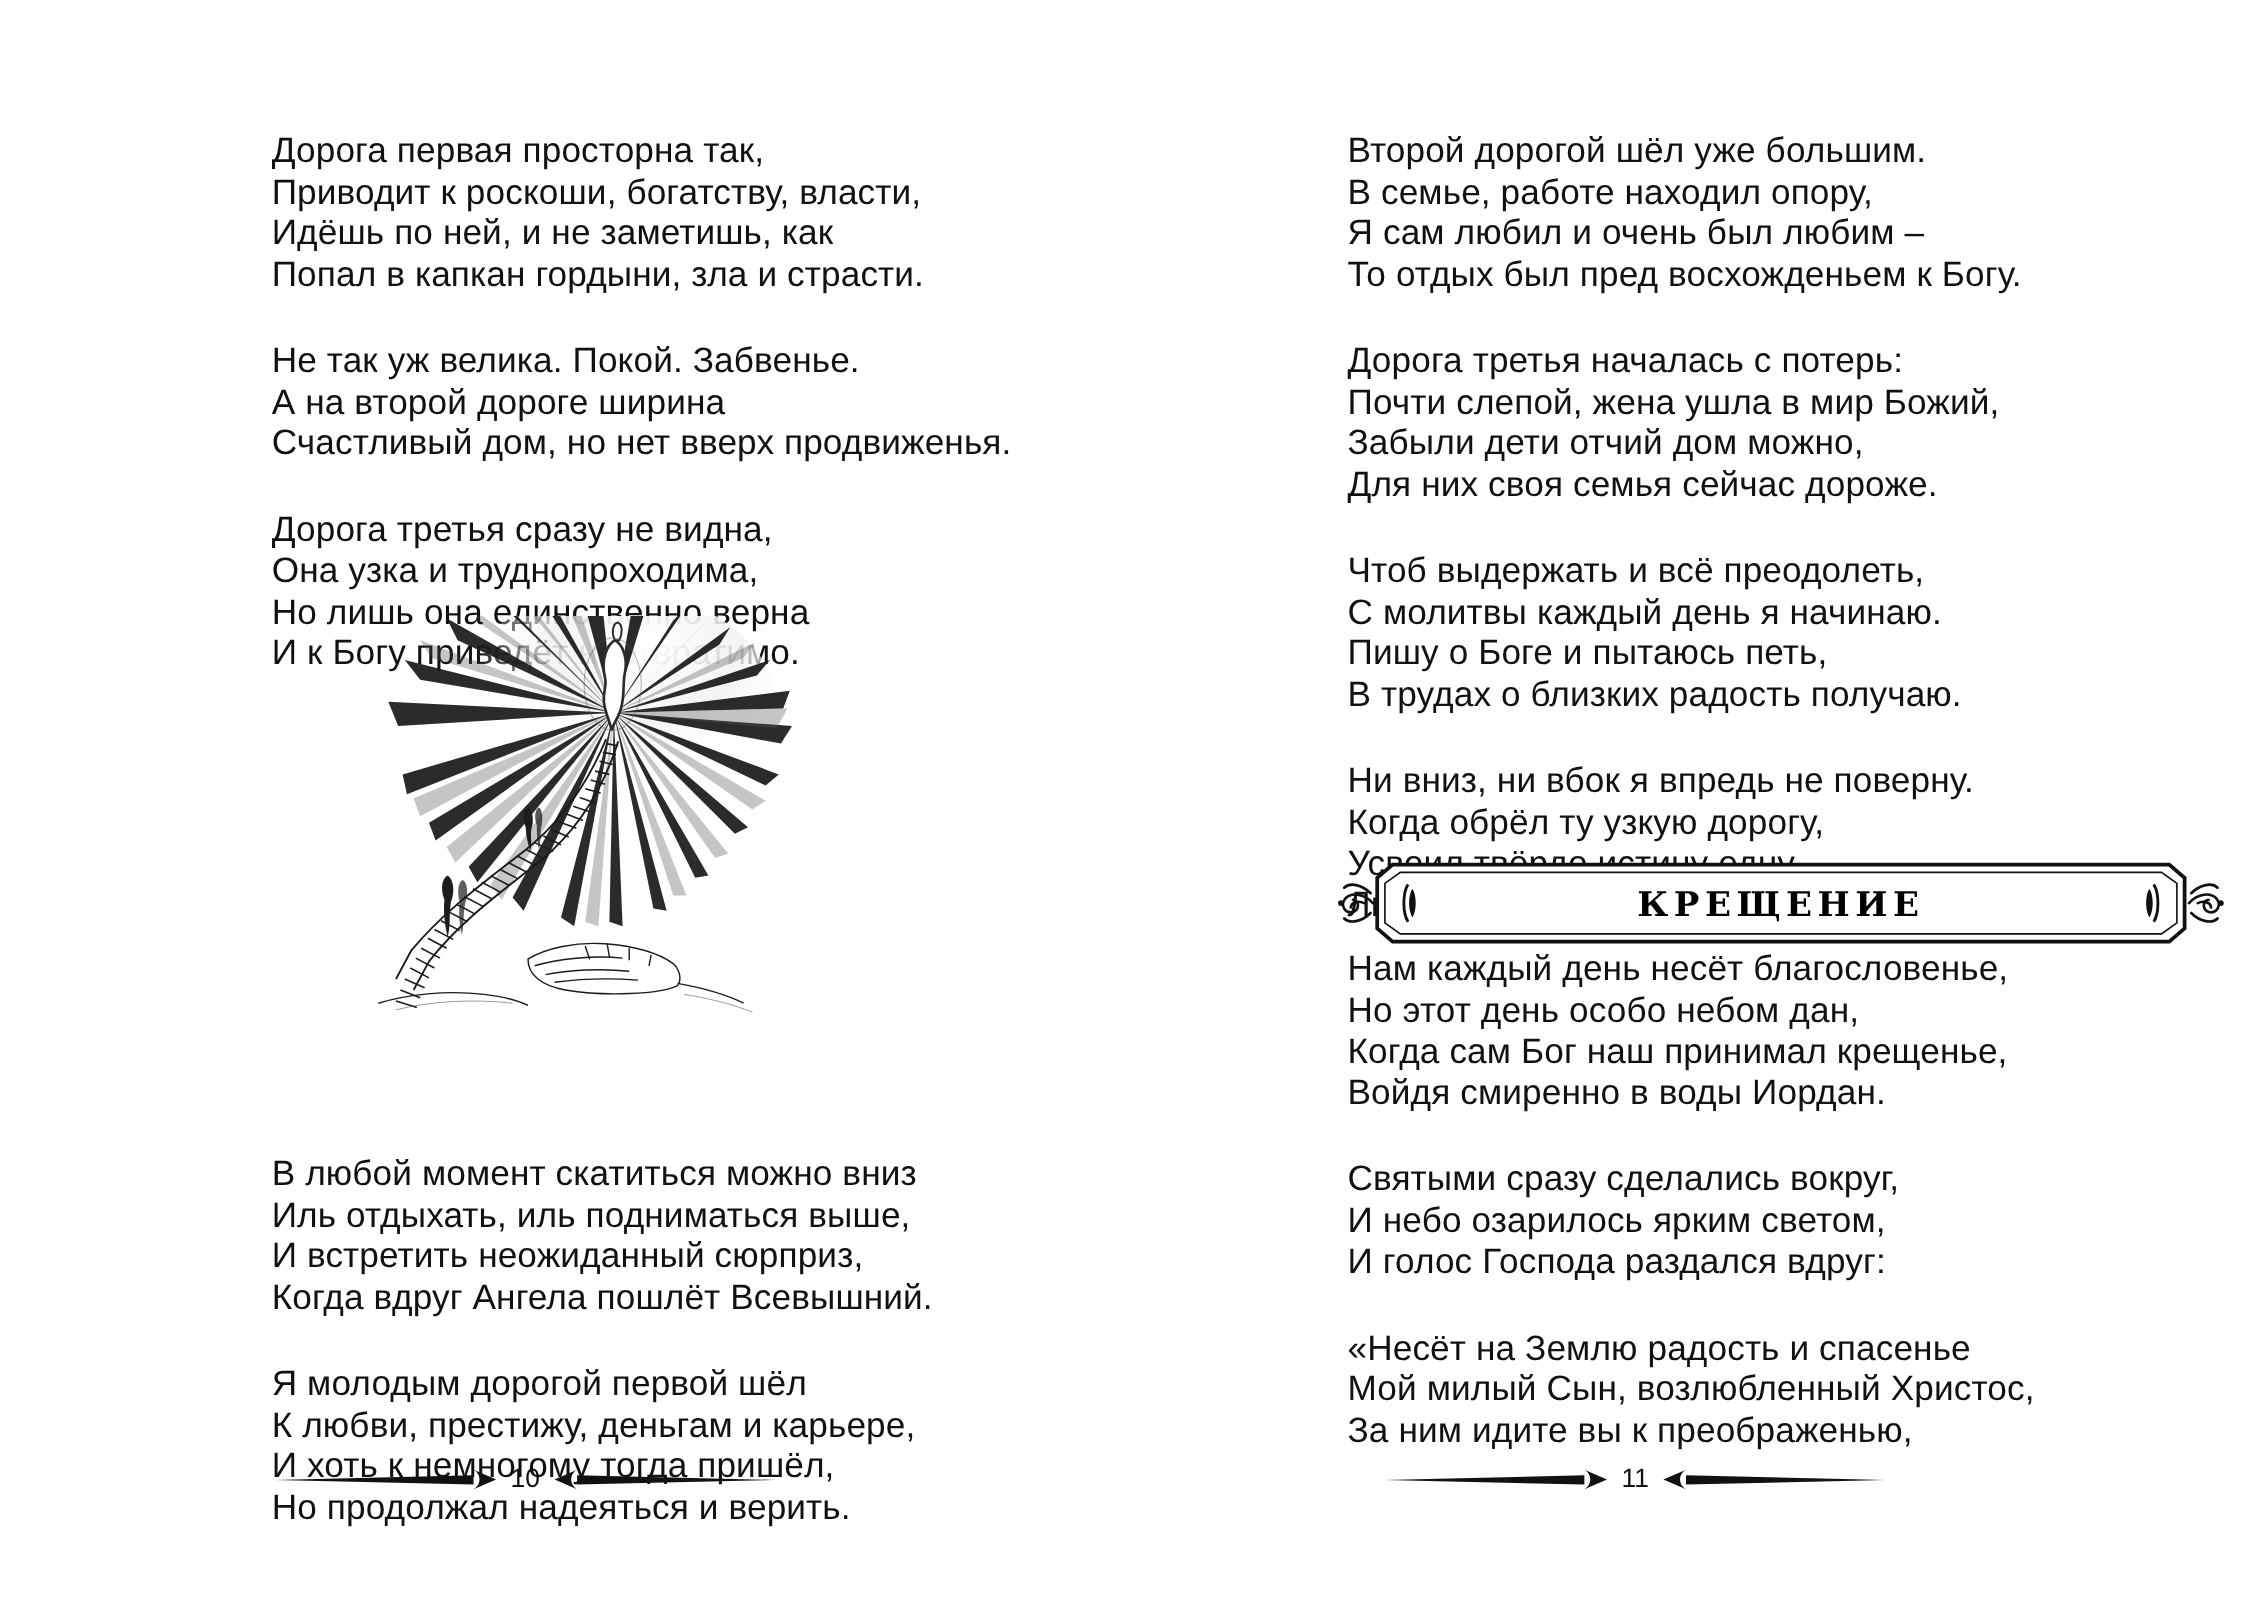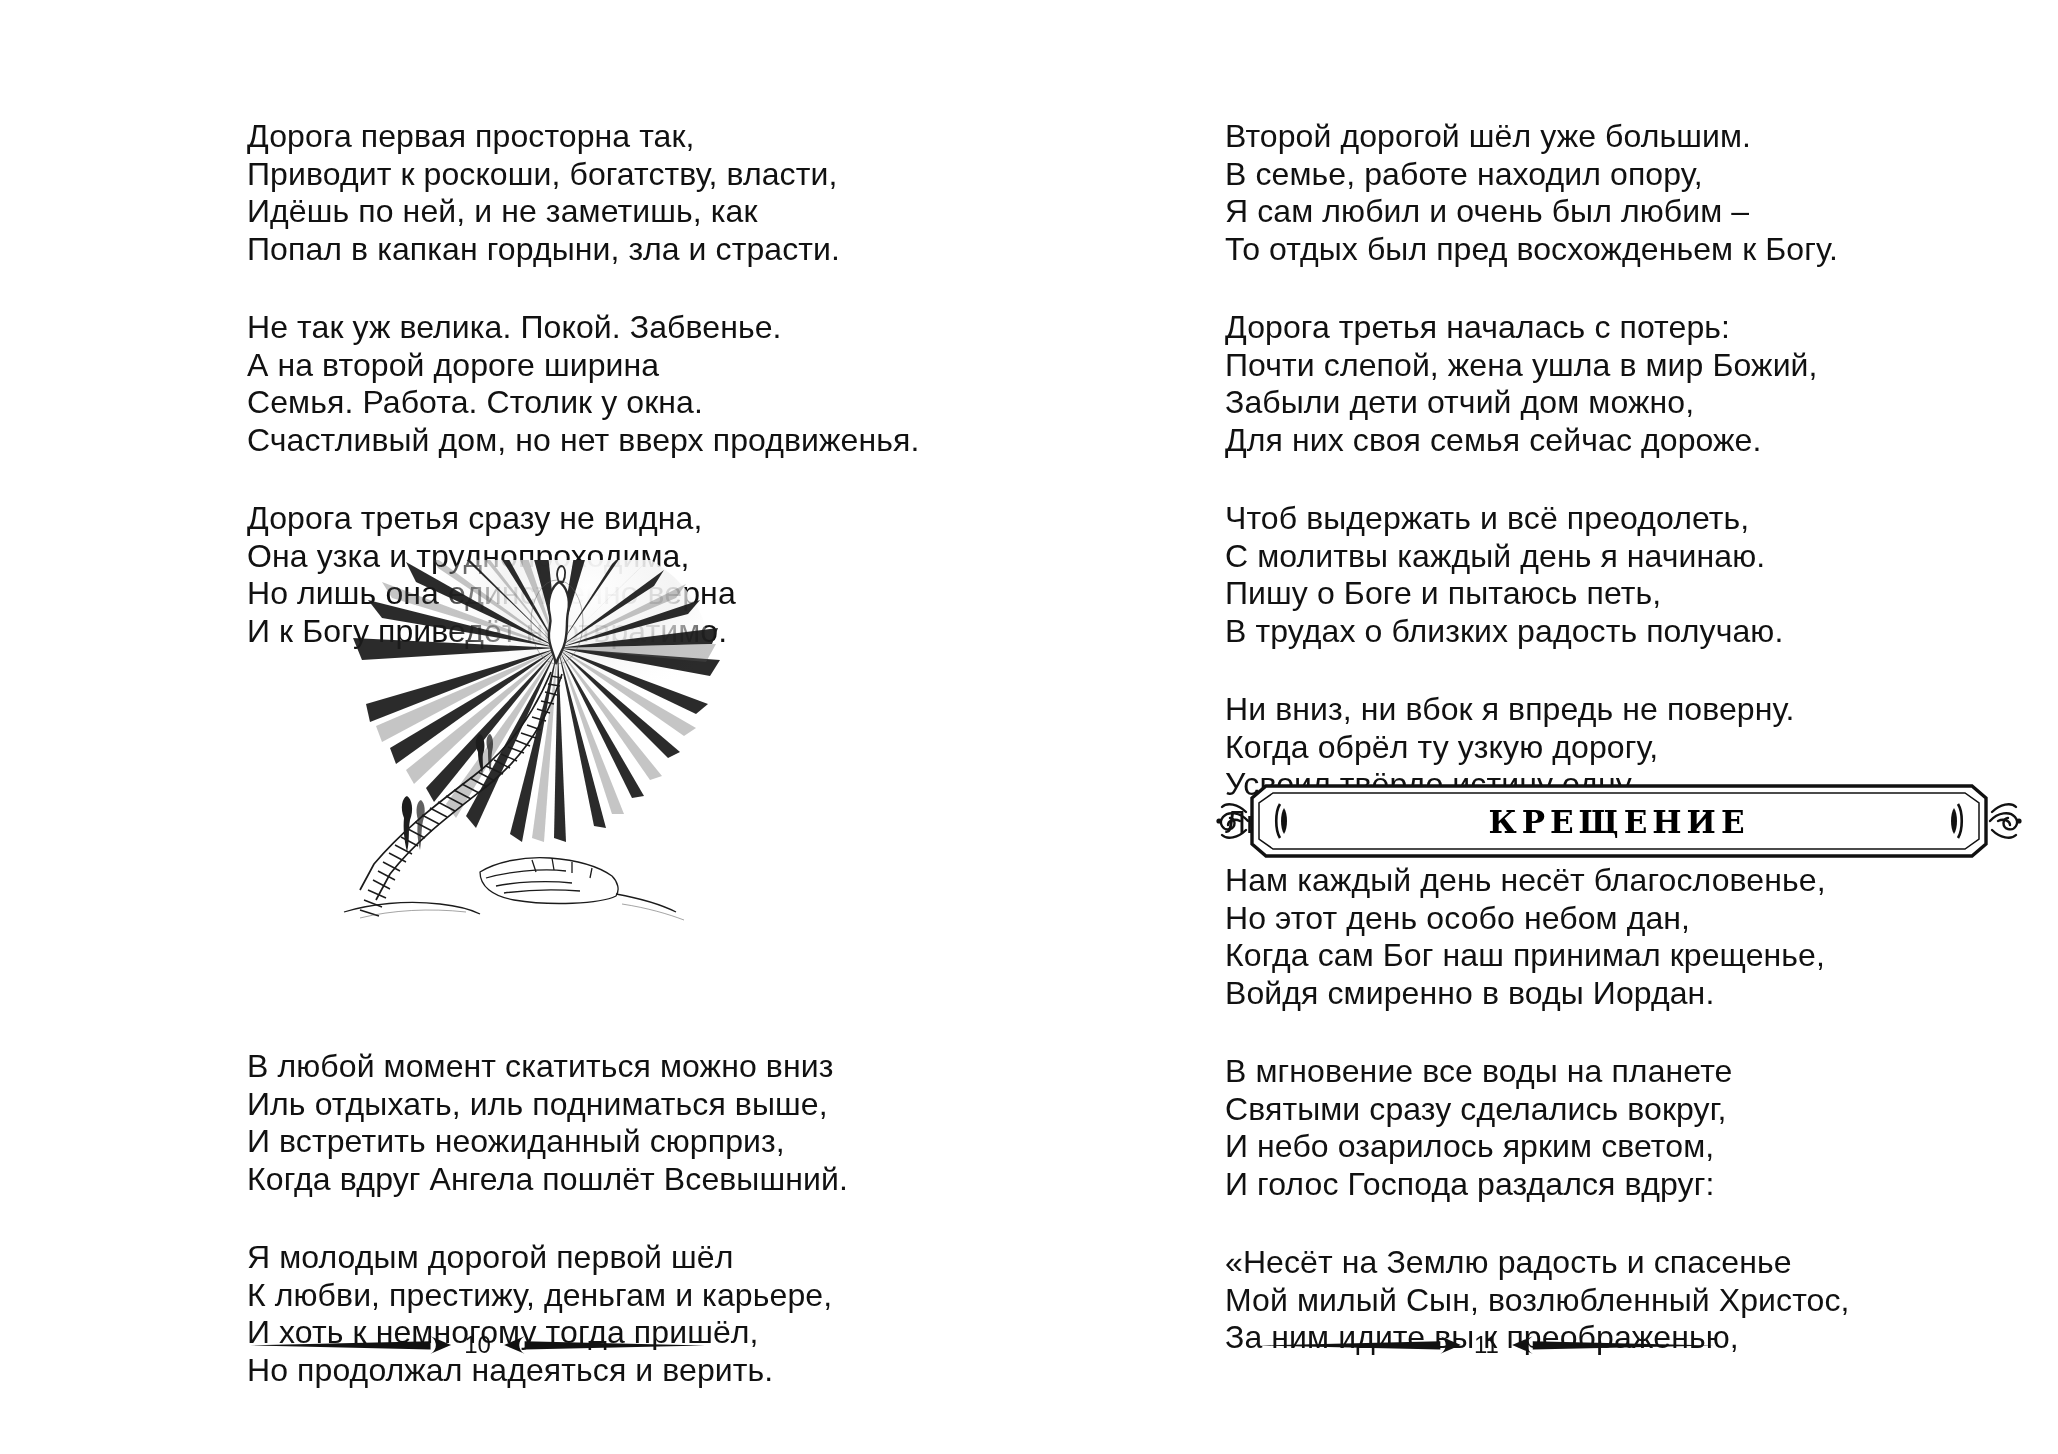--- a/index.html
+++ b/index.html
@@ -118,21 +118,20 @@
       <div class="stanza">
         <div class="line">Дорога первая просторна так,</div>
         <div class="line">Приводит к роскоши, богатству, власти,</div>
         <div class="line">Идёшь по ней, и не заметишь, как</div>
         <div class="line">Попал в капкан гордыни, зла и страсти.</div>
       </div>
 
       <div class="stanza">
         <div class="line">Не так уж велика. Покой. Забвенье.</div>
         <div class="line">А на второй дороге ширина</div>
-        <div class="line">Семья. Работа. Столик у окна.</div>
         <div class="line">Счастливый дом, но нет вверх продвиженья.</div>
       </div>
 
       <div class="stanza">
         <div class="line">Дорога третья сразу не видна,</div>
         <div class="line">Она узка и труднопроходима,</div>
         <div class="line">Но лишь она единственно верна</div>
         <div class="line">И к Богу приведёт неотвратимо.</div>
       </div>
     </div>
@@ -365,21 +364,20 @@
     </div>
 
     <div class="column" style="top:862px;">
       <div class="stanza">
         <div class="line">Нам каждый день несёт благословенье,</div>
         <div class="line">Но этот день особо небом дан,</div>
         <div class="line">Когда сам Бог наш принимал крещенье,</div>
         <div class="line">Войдя смиренно в воды Иордан.</div>
       </div>
       <div class="stanza">
-        <div class="line">В мгновение все воды на планете</div>
         <div class="line">Святыми сразу сделались вокруг,</div>
         <div class="line">И небо озарилось ярким светом,</div>
         <div class="line">И голос Господа раздался вдруг:</div>
       </div>
       <div class="stanza">
         <div class="line">«Несёт на Землю радость и спасенье</div>
         <div class="line">Мой милый Сын, возлюбленный Христос,</div>
         <div class="line">За ним идите вы к преображенью,</div>
       </div>
     </div>

